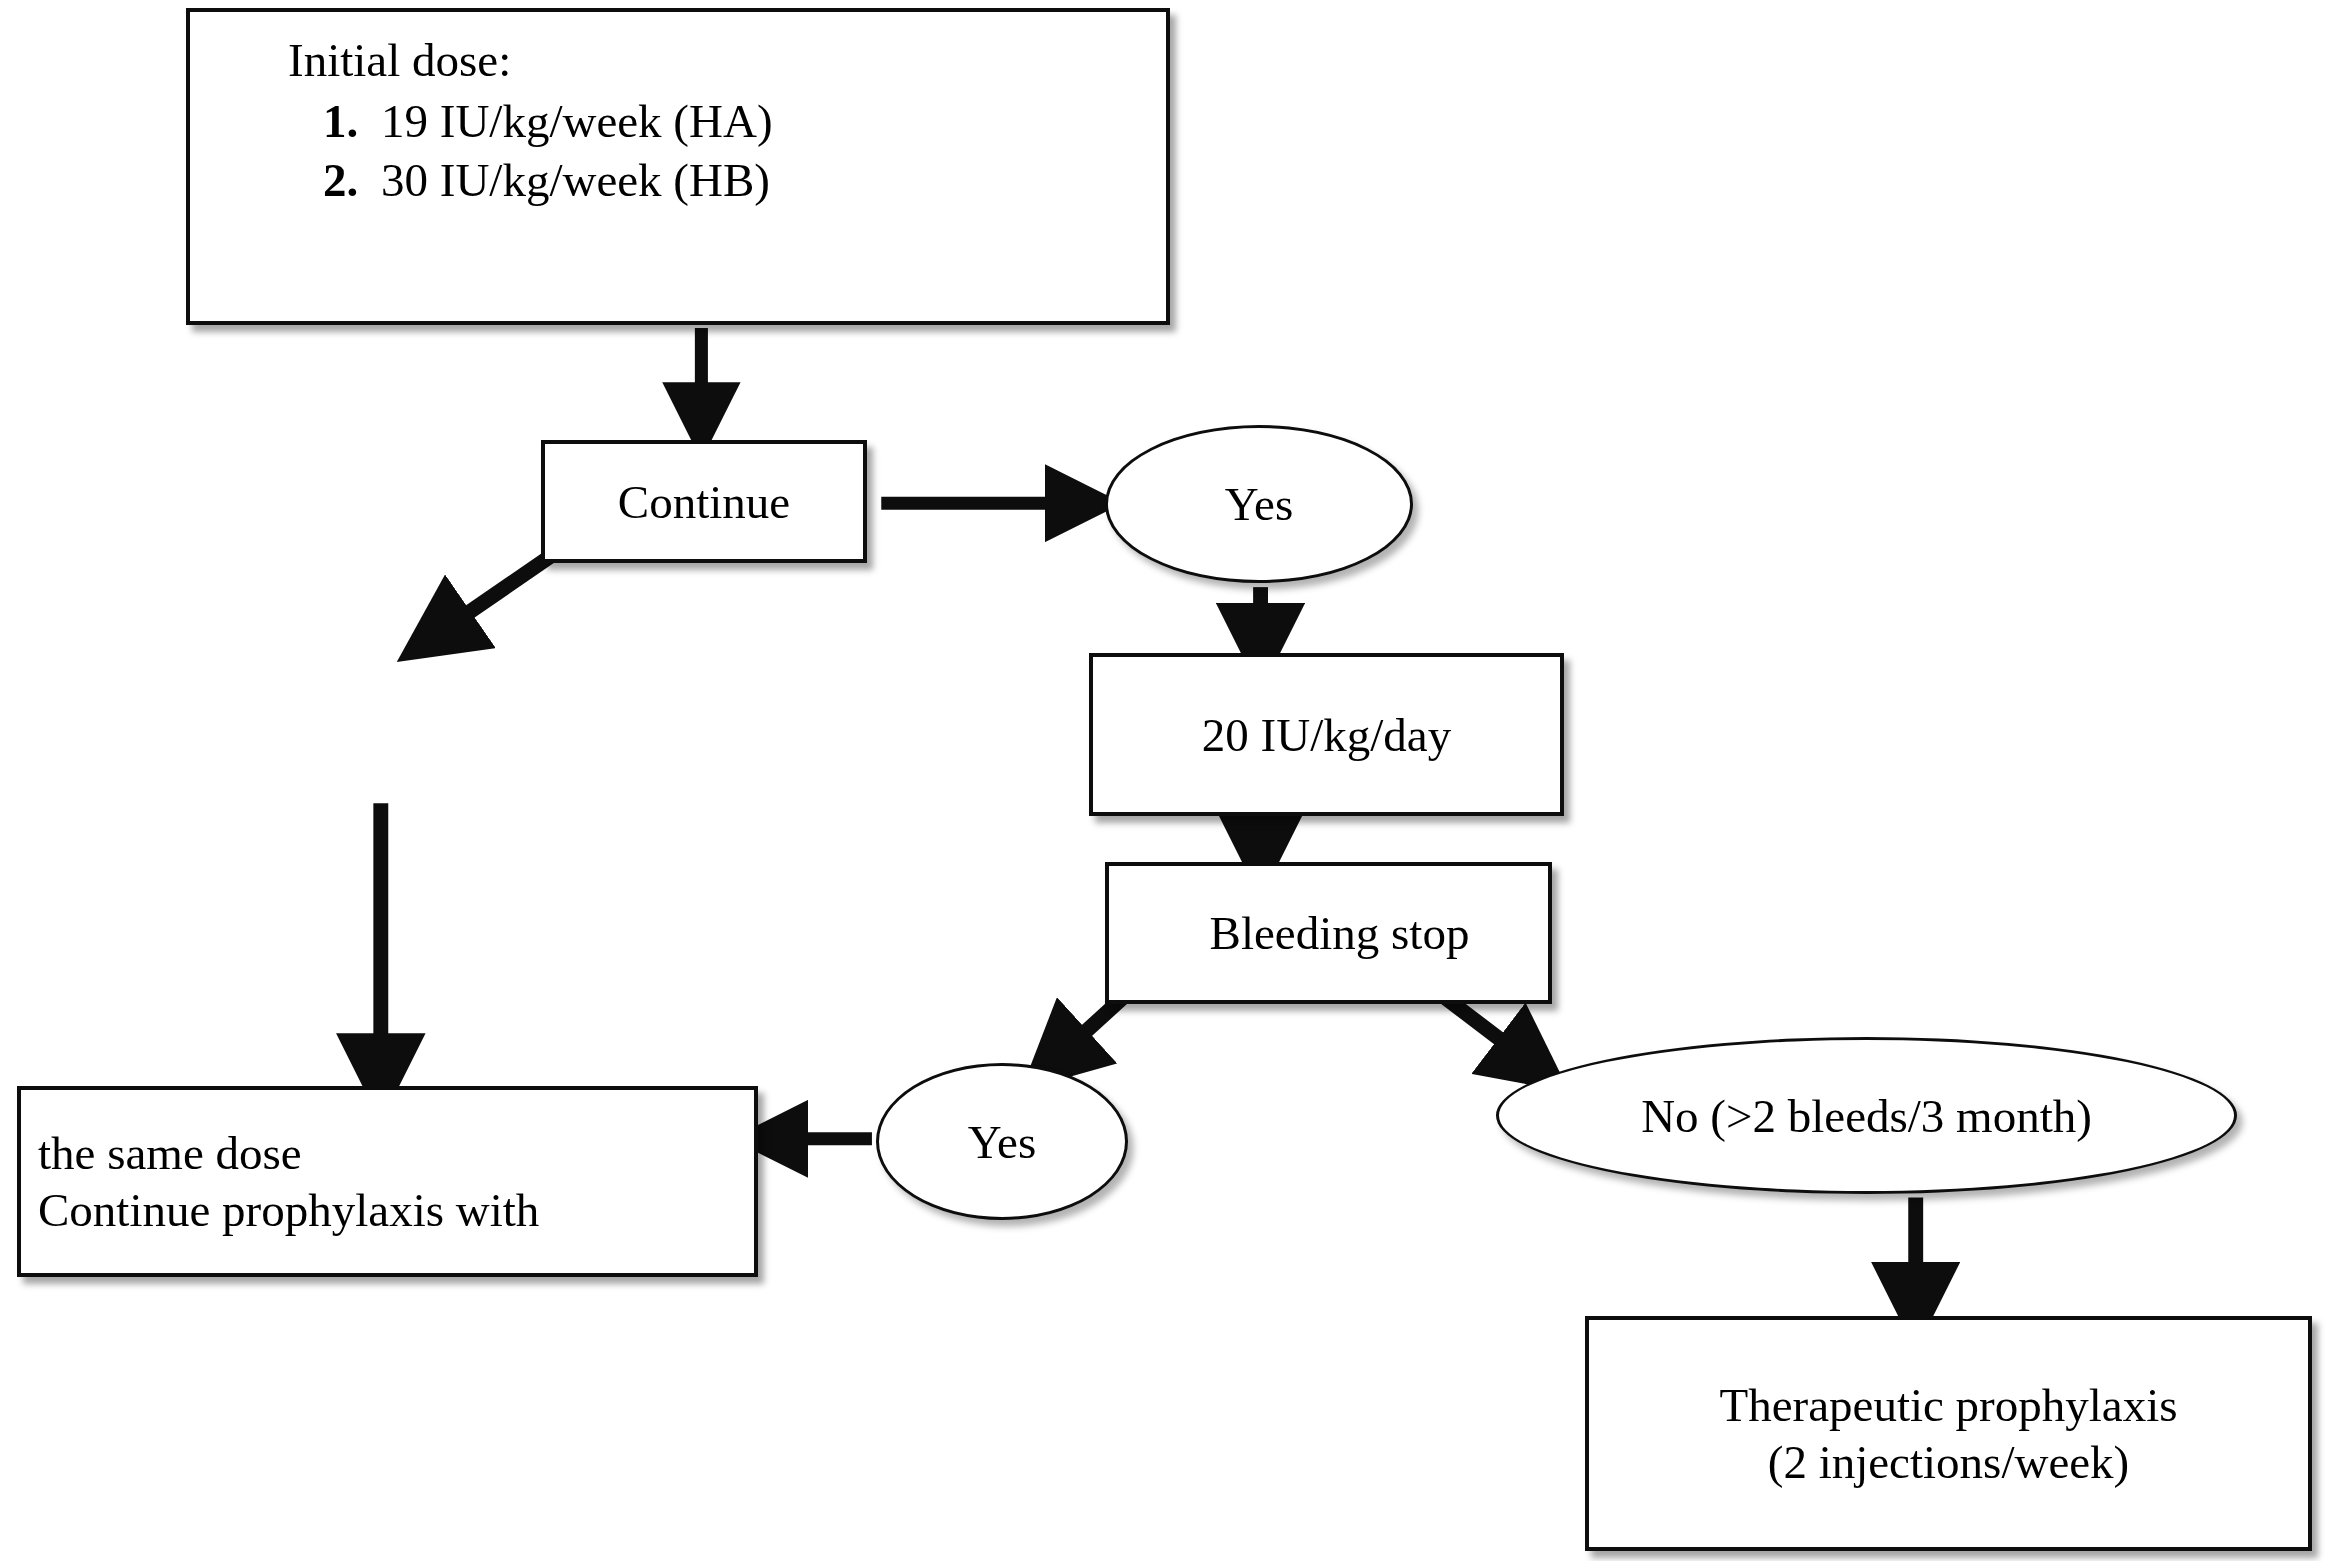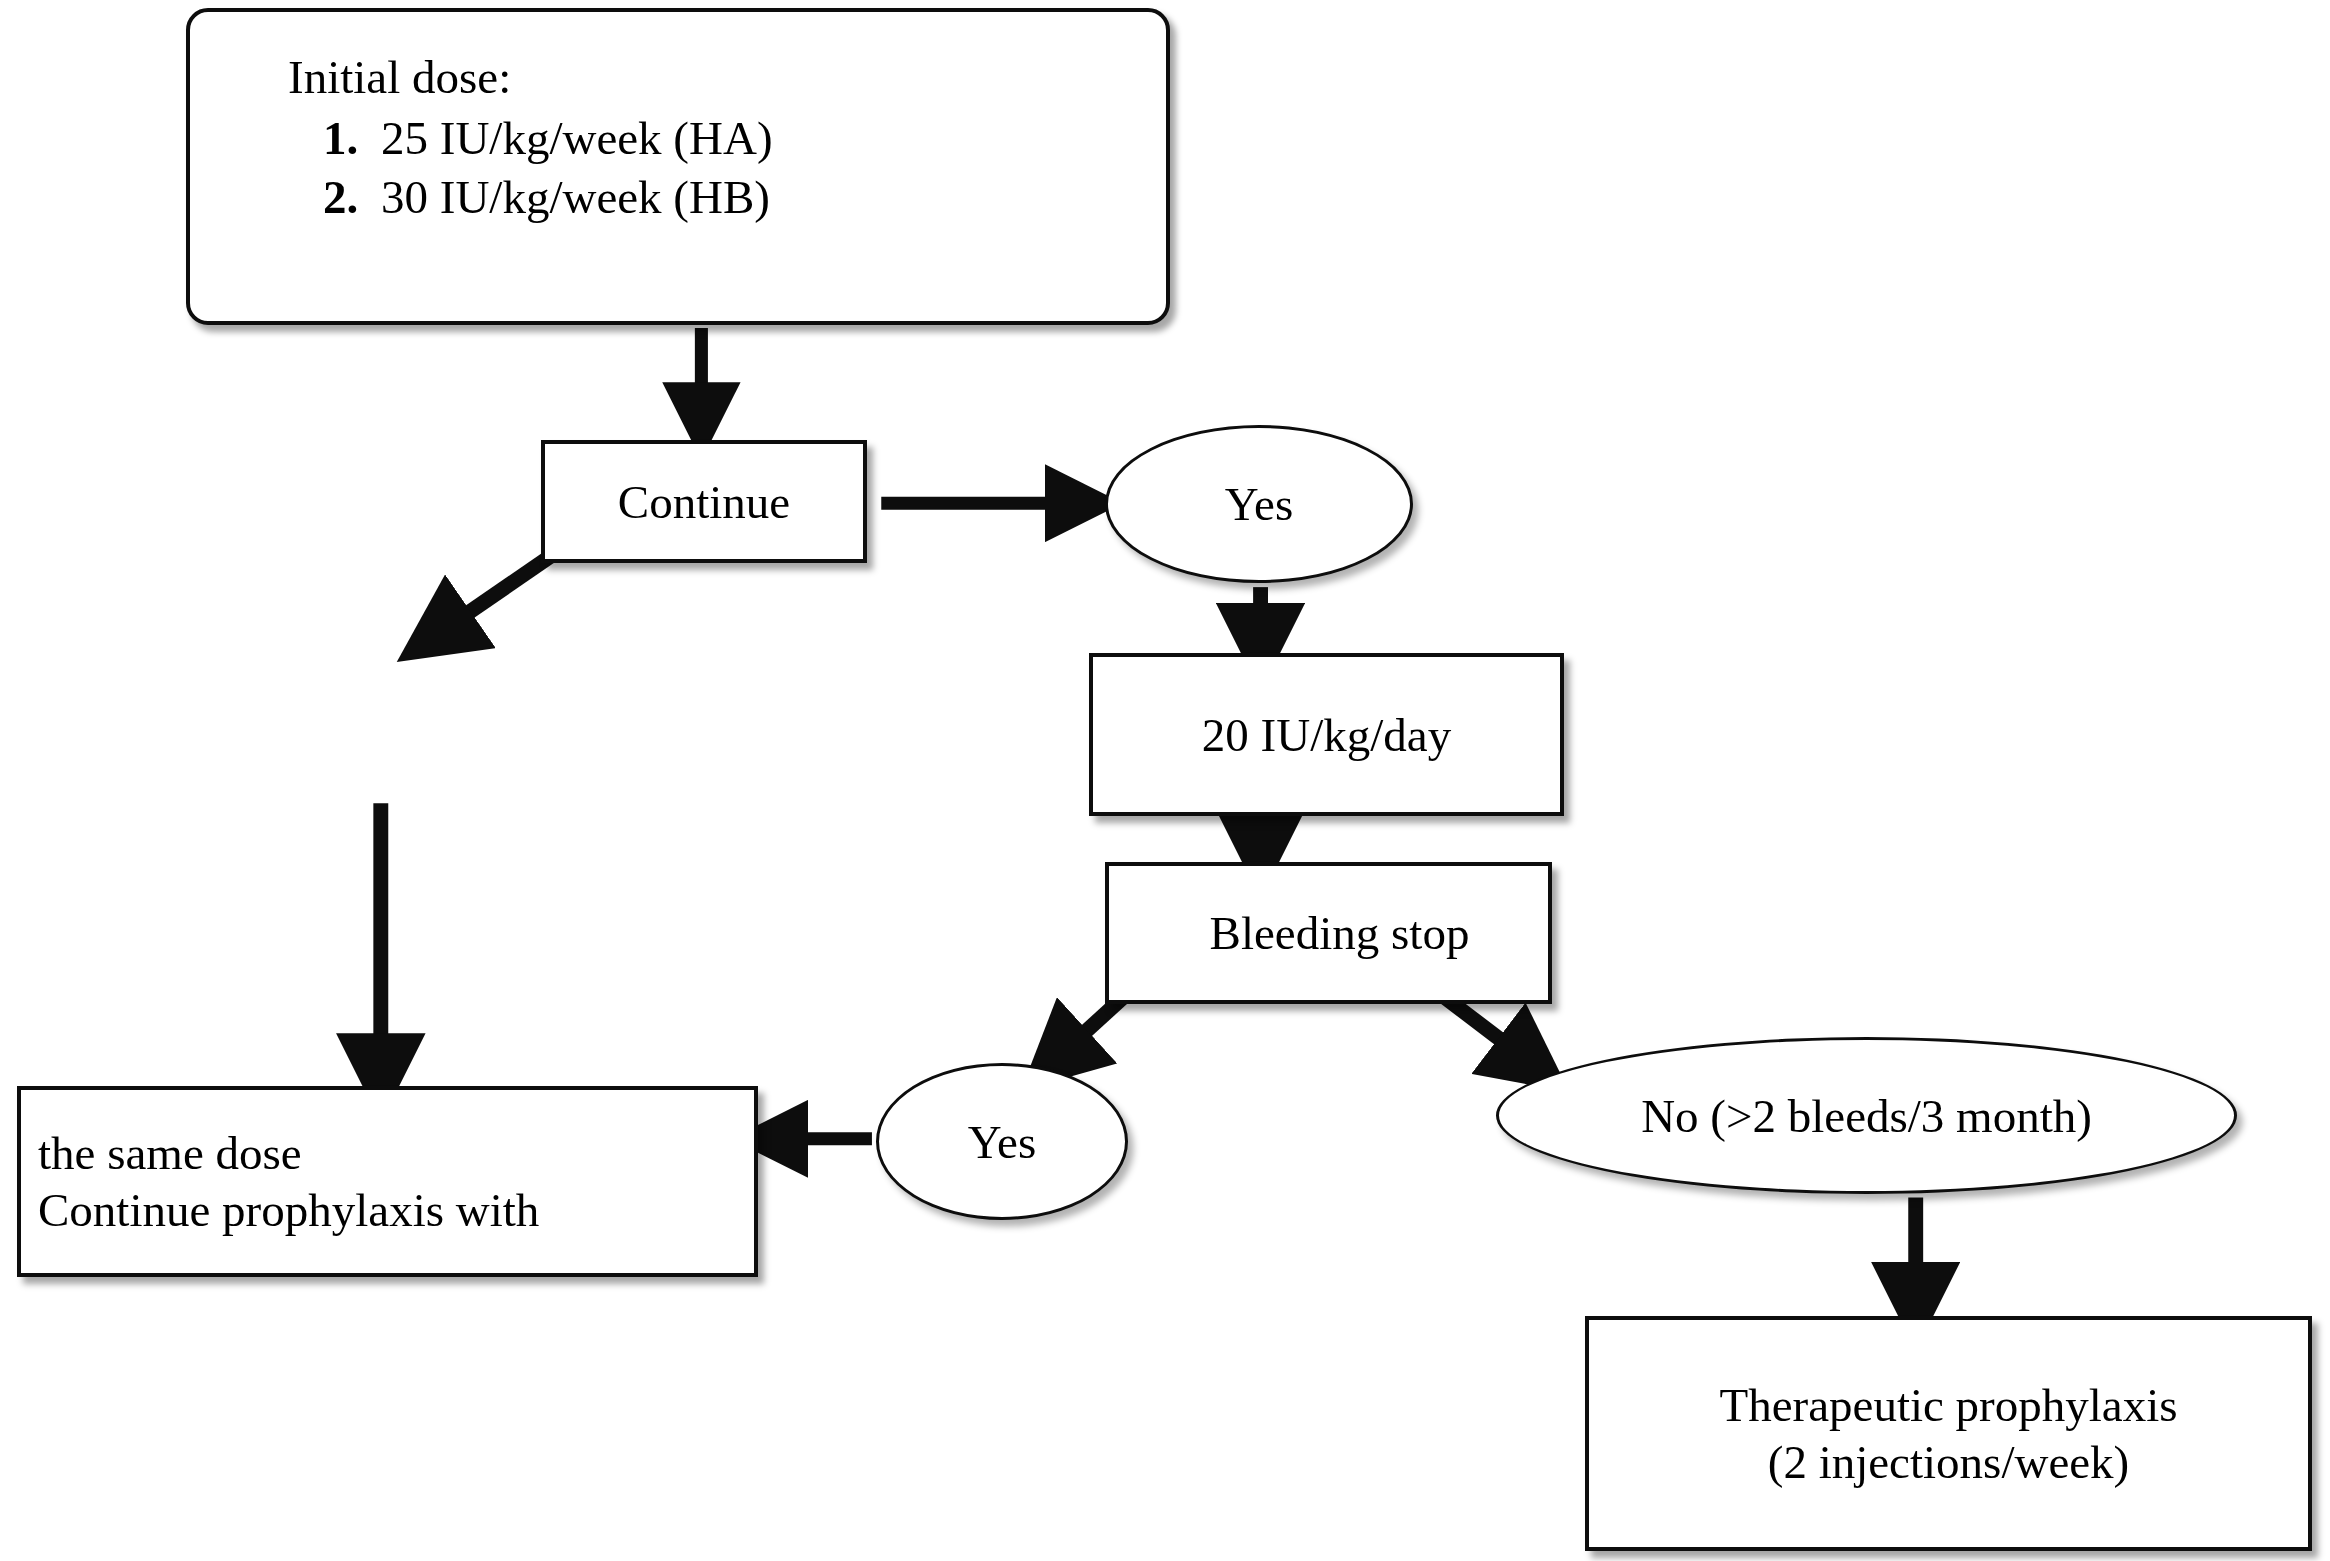--- a/index.html
+++ b/index.html
@@ -44,22 +44,21 @@
     width: 2331px;
     height: 1561px;
     pointer-events: none;
   }
 
   
   #node-initial-dose {
     left: 186px; top: 7.5px; width: 984px; height: 317px;
     justify-content: flex-start;
     align-items: flex-start;
-    padding: 37px 0 0 0;
-    border-radius: 22px;
+    padding: 20px 0 0 0;
   }
   .initial-dose-inner {
     text-align: left;
     font-size: 47px;
     line-height: 1.22;
     padding-left: 98px;
   }
   .idose-title { margin-bottom: 3.7px; }
   .idose-list {
     margin: 0;
@@ -154,21 +153,21 @@
 
     <line x1="2055" y1="1285" x2="2055" y2="1405" stroke="#0d0d0d" stroke-width="16" marker-end="url(#arrowhead)"></line>
   </svg>
 
   <div class="node box" id="node-initial-dose">
     <div class="initial-dose-inner">
       <div class="idose-title">Initial dose:</div>
       <ul class="idose-list">
         <li>
           <span class="idose-num">1.</span>
-          <span>25 IU/kg/week (HA)</span>
+          <span>19 IU/kg/week (HA)</span>
         </li>
         <li>
           <span class="idose-num">2.</span>
           <span>30 IU/kg/week (HB)</span>
         </li>
       </ul>
     </div>
   </div>
 
   <div class="node box" id="node-bleeding">

